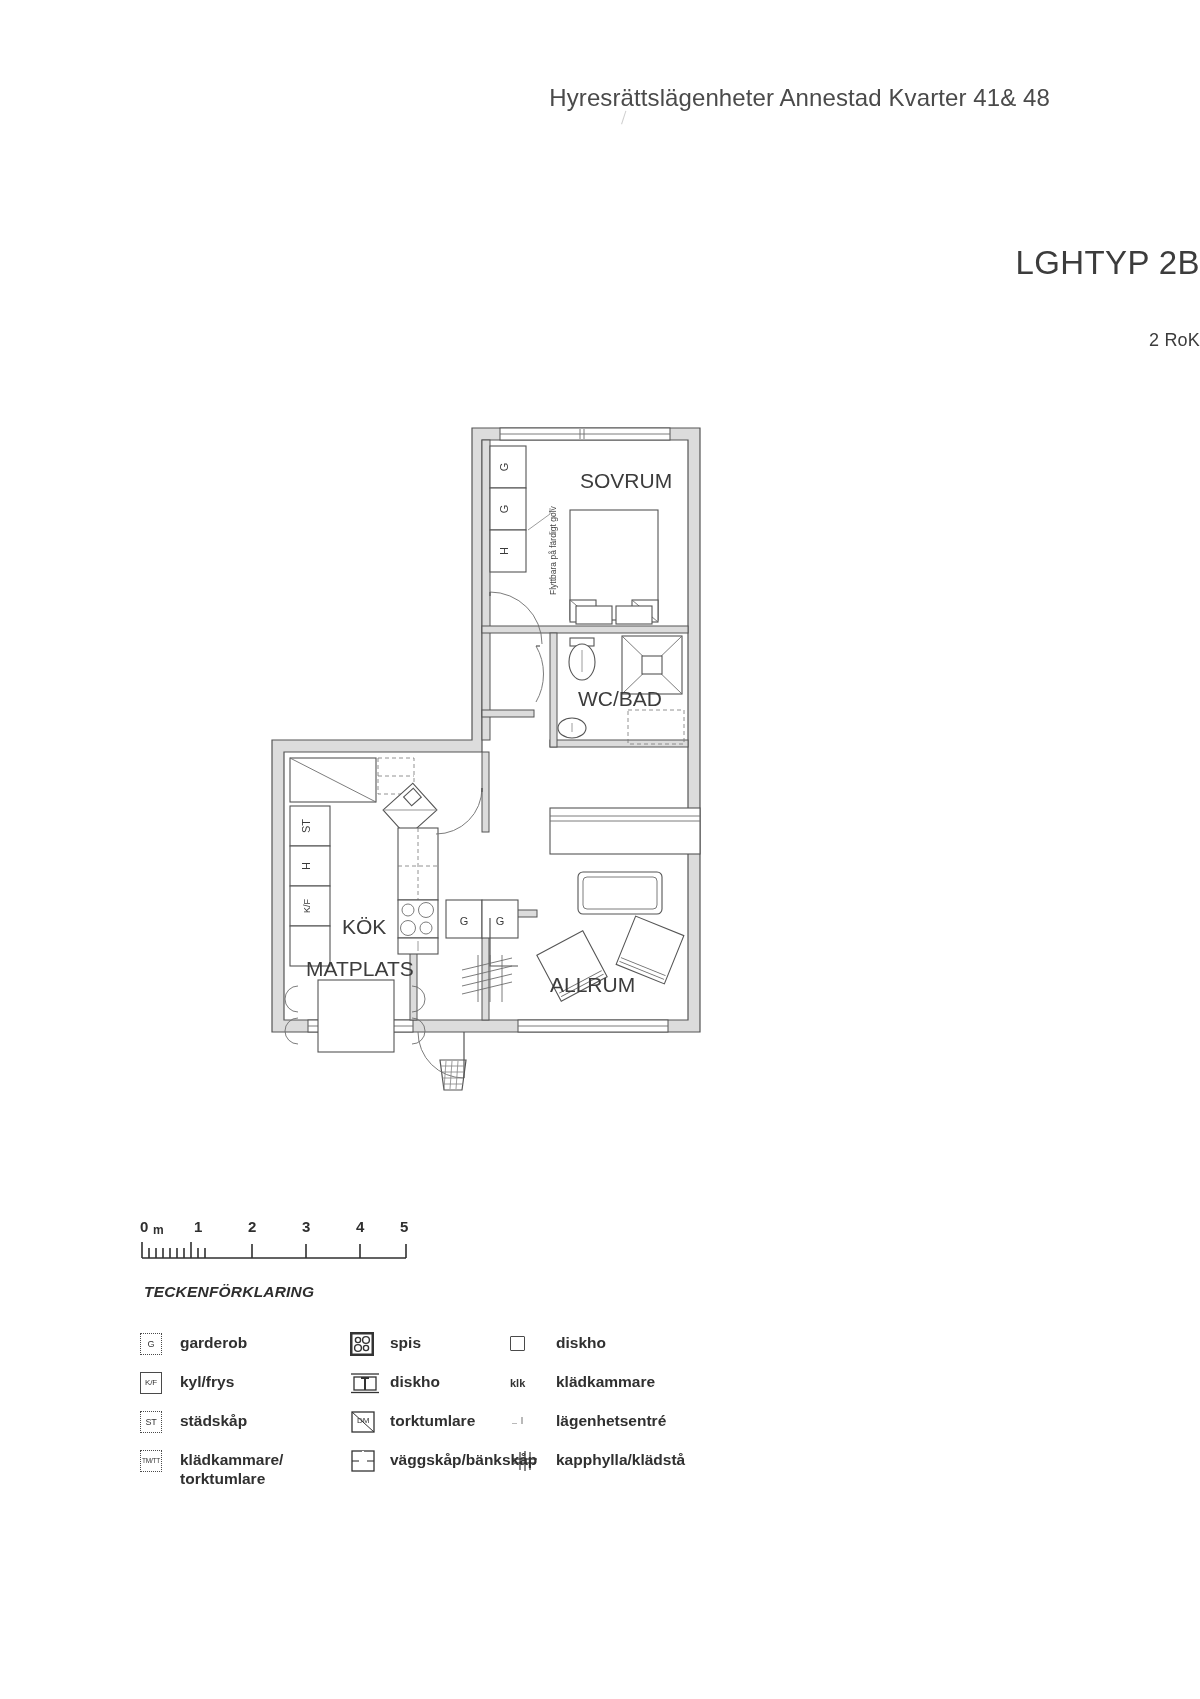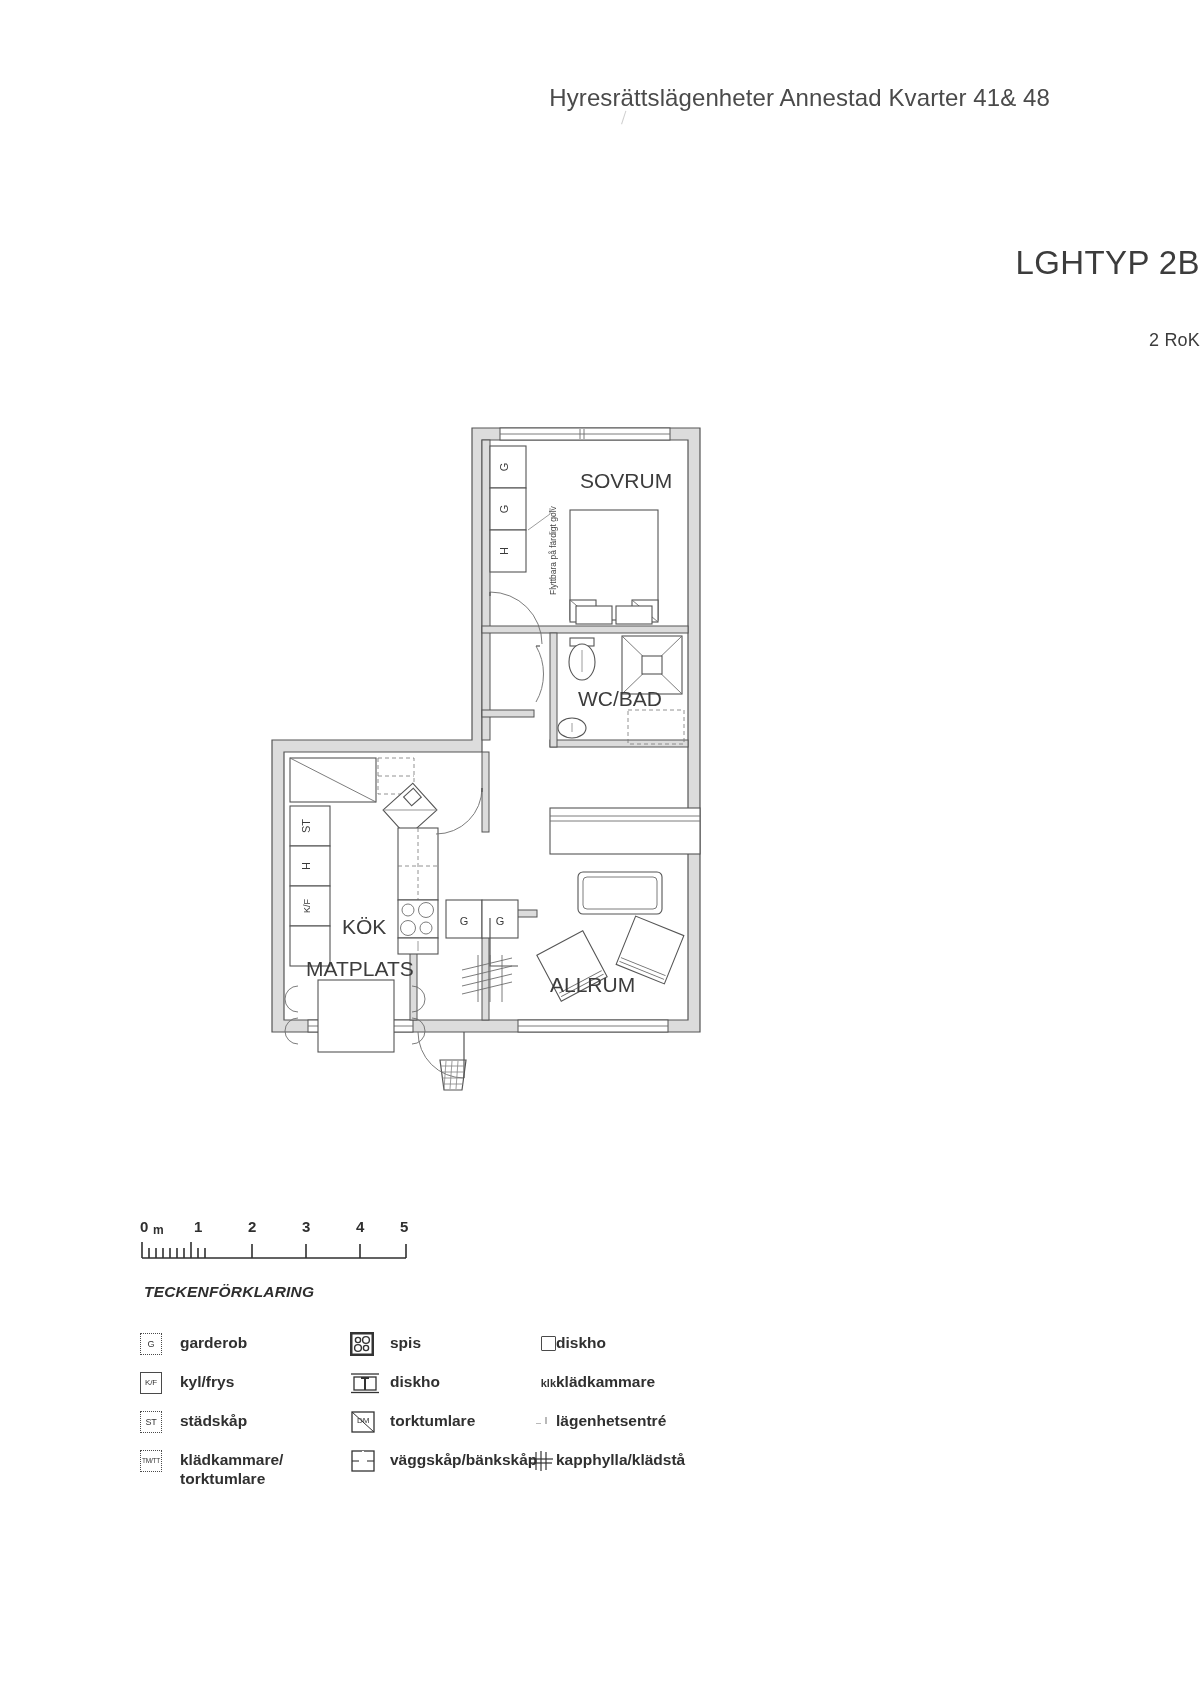--- a/index.html
+++ b/index.html
@@ -108,21 +108,21 @@
   .legend-cell.c3 { width: 190px; }
   .legend-sym {
     width: 40px;
     min-width: 40px;
     height: 24px;
     display: flex;
     align-items: center;
     justify-content: flex-start;
     padding-top: 1px;
   }
-  .legend-sym.narrow { width: 46px; min-width: 46px; justify-content: flex-end; }
+  .legend-sym.narrow { width: 46px; min-width: 46px; justify-content: flex-start; }
   .legend-label {
     font-size: 15.5px;
     color: #303030;
     line-height: 19px;
     padding-top: 2px;
     white-space: pre-line;
     font-weight: bold;
   }
 
   

